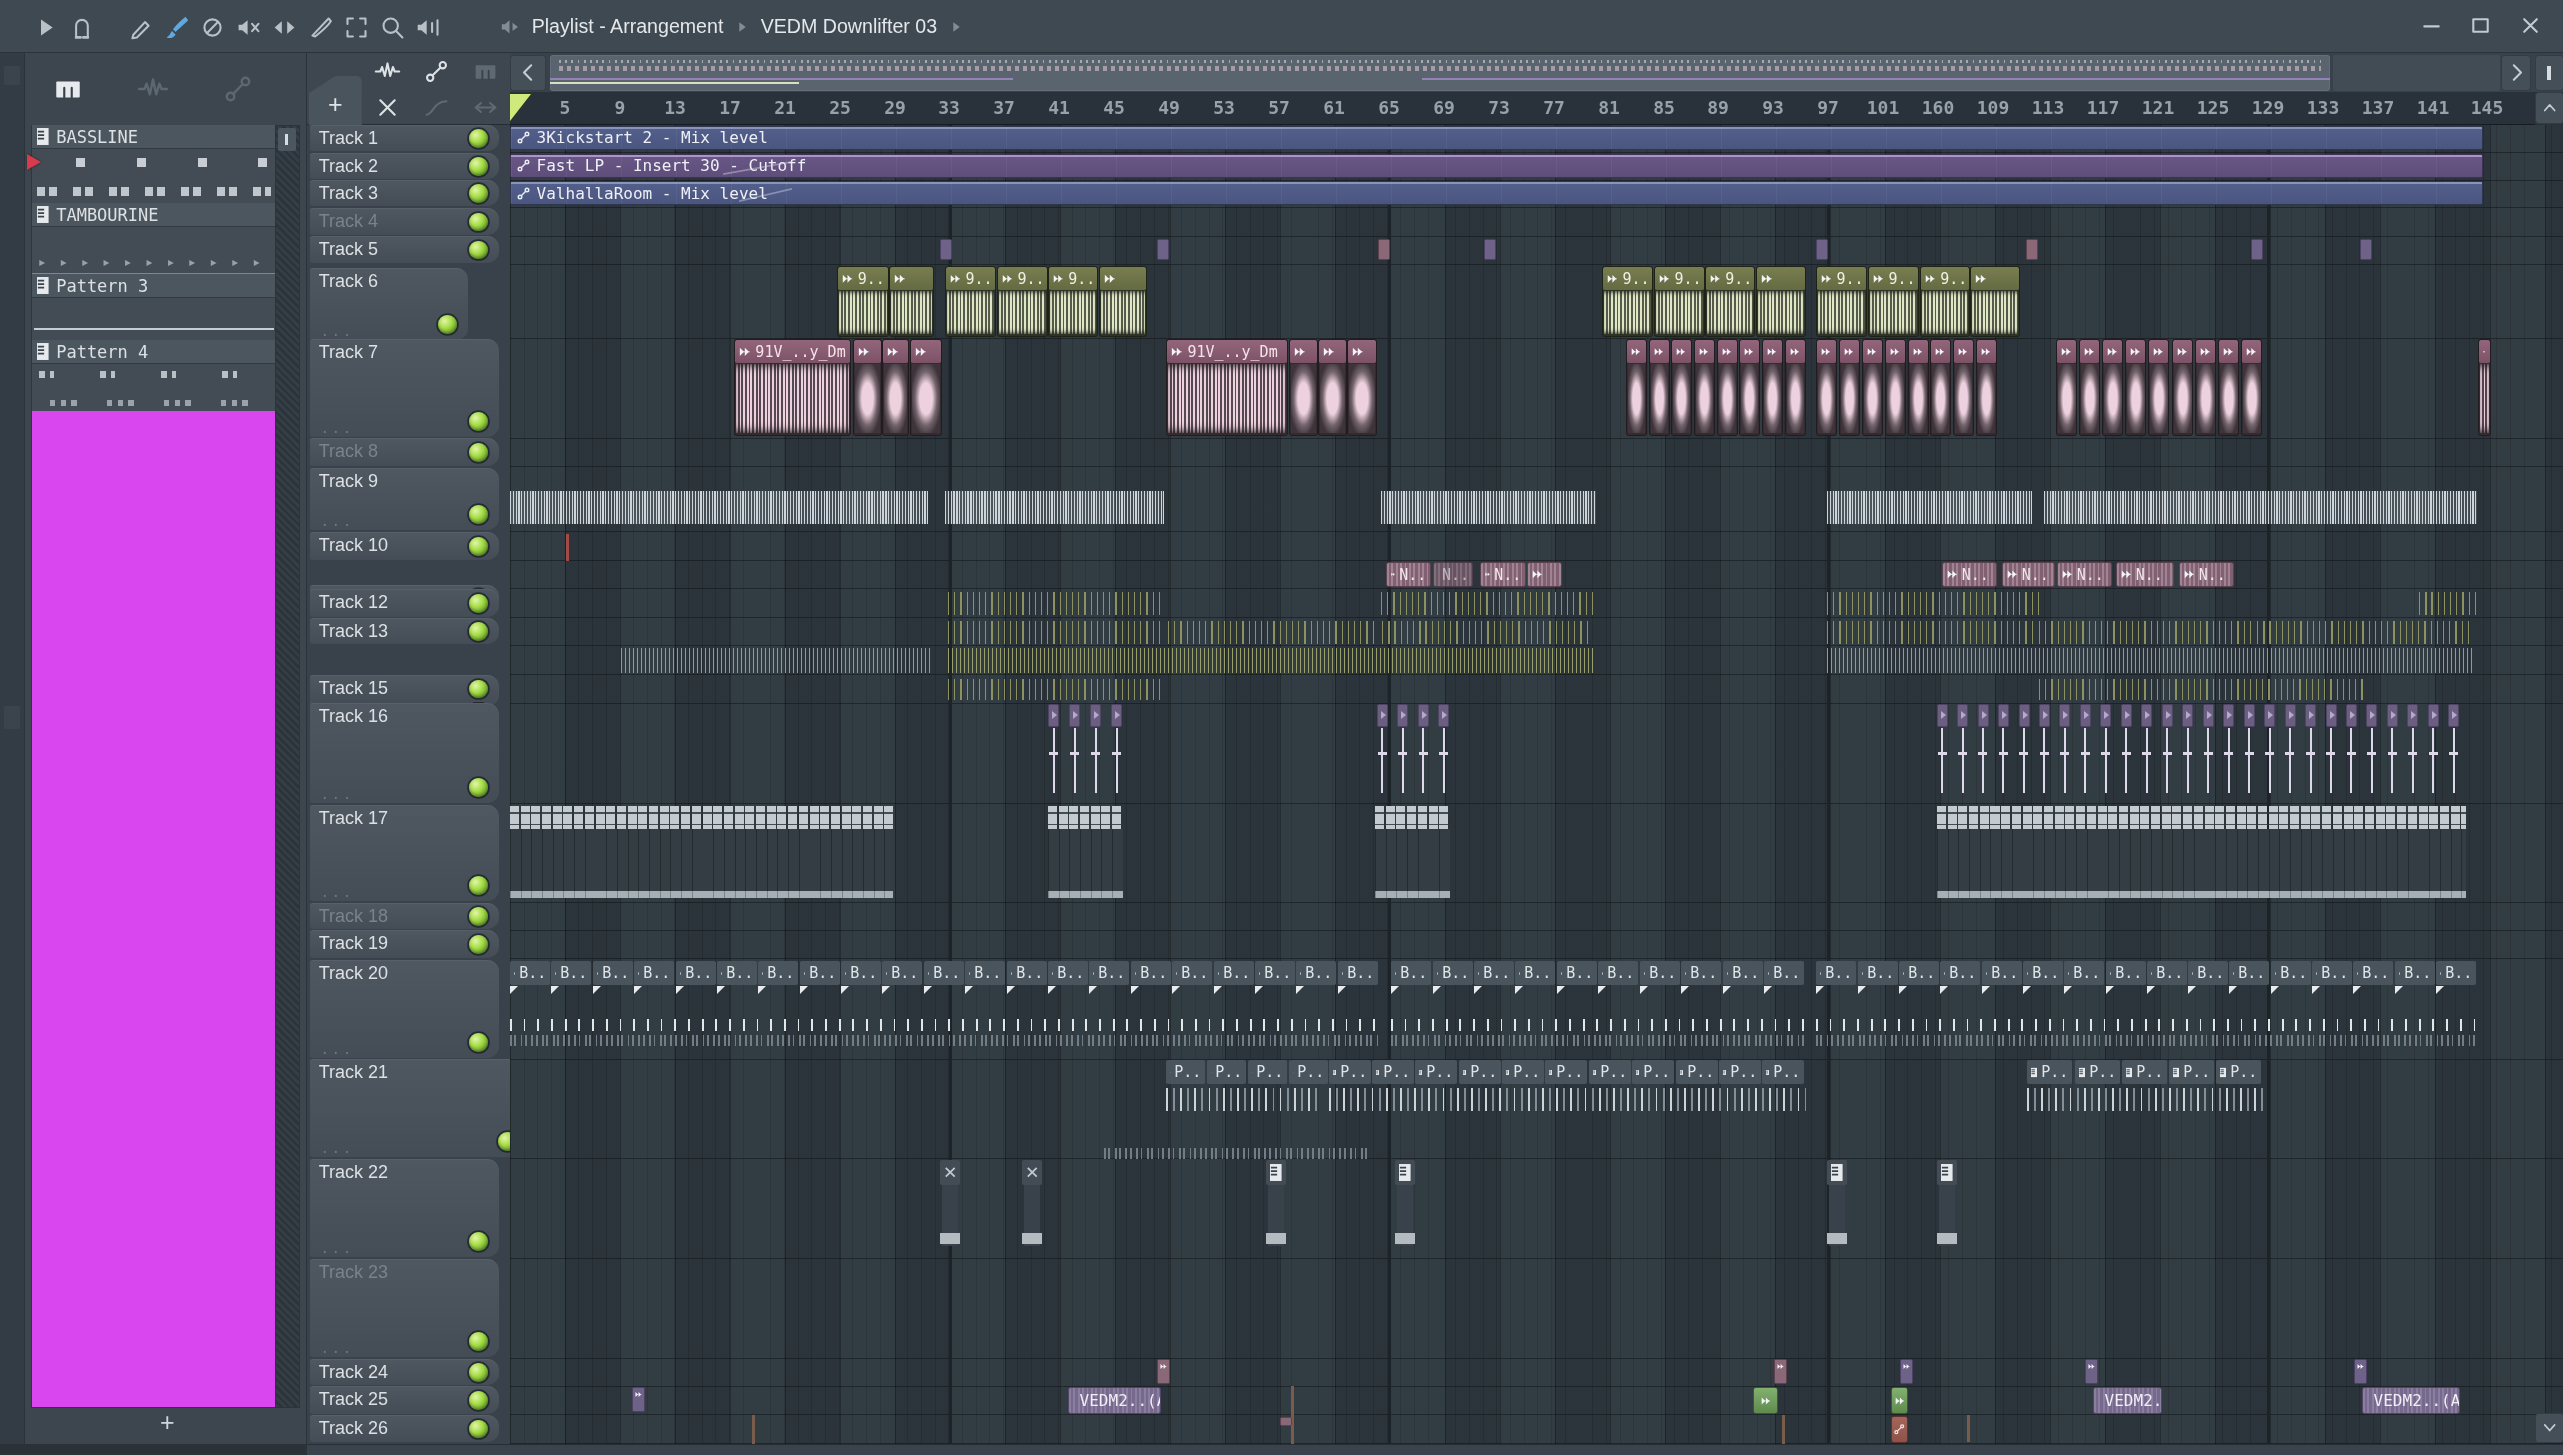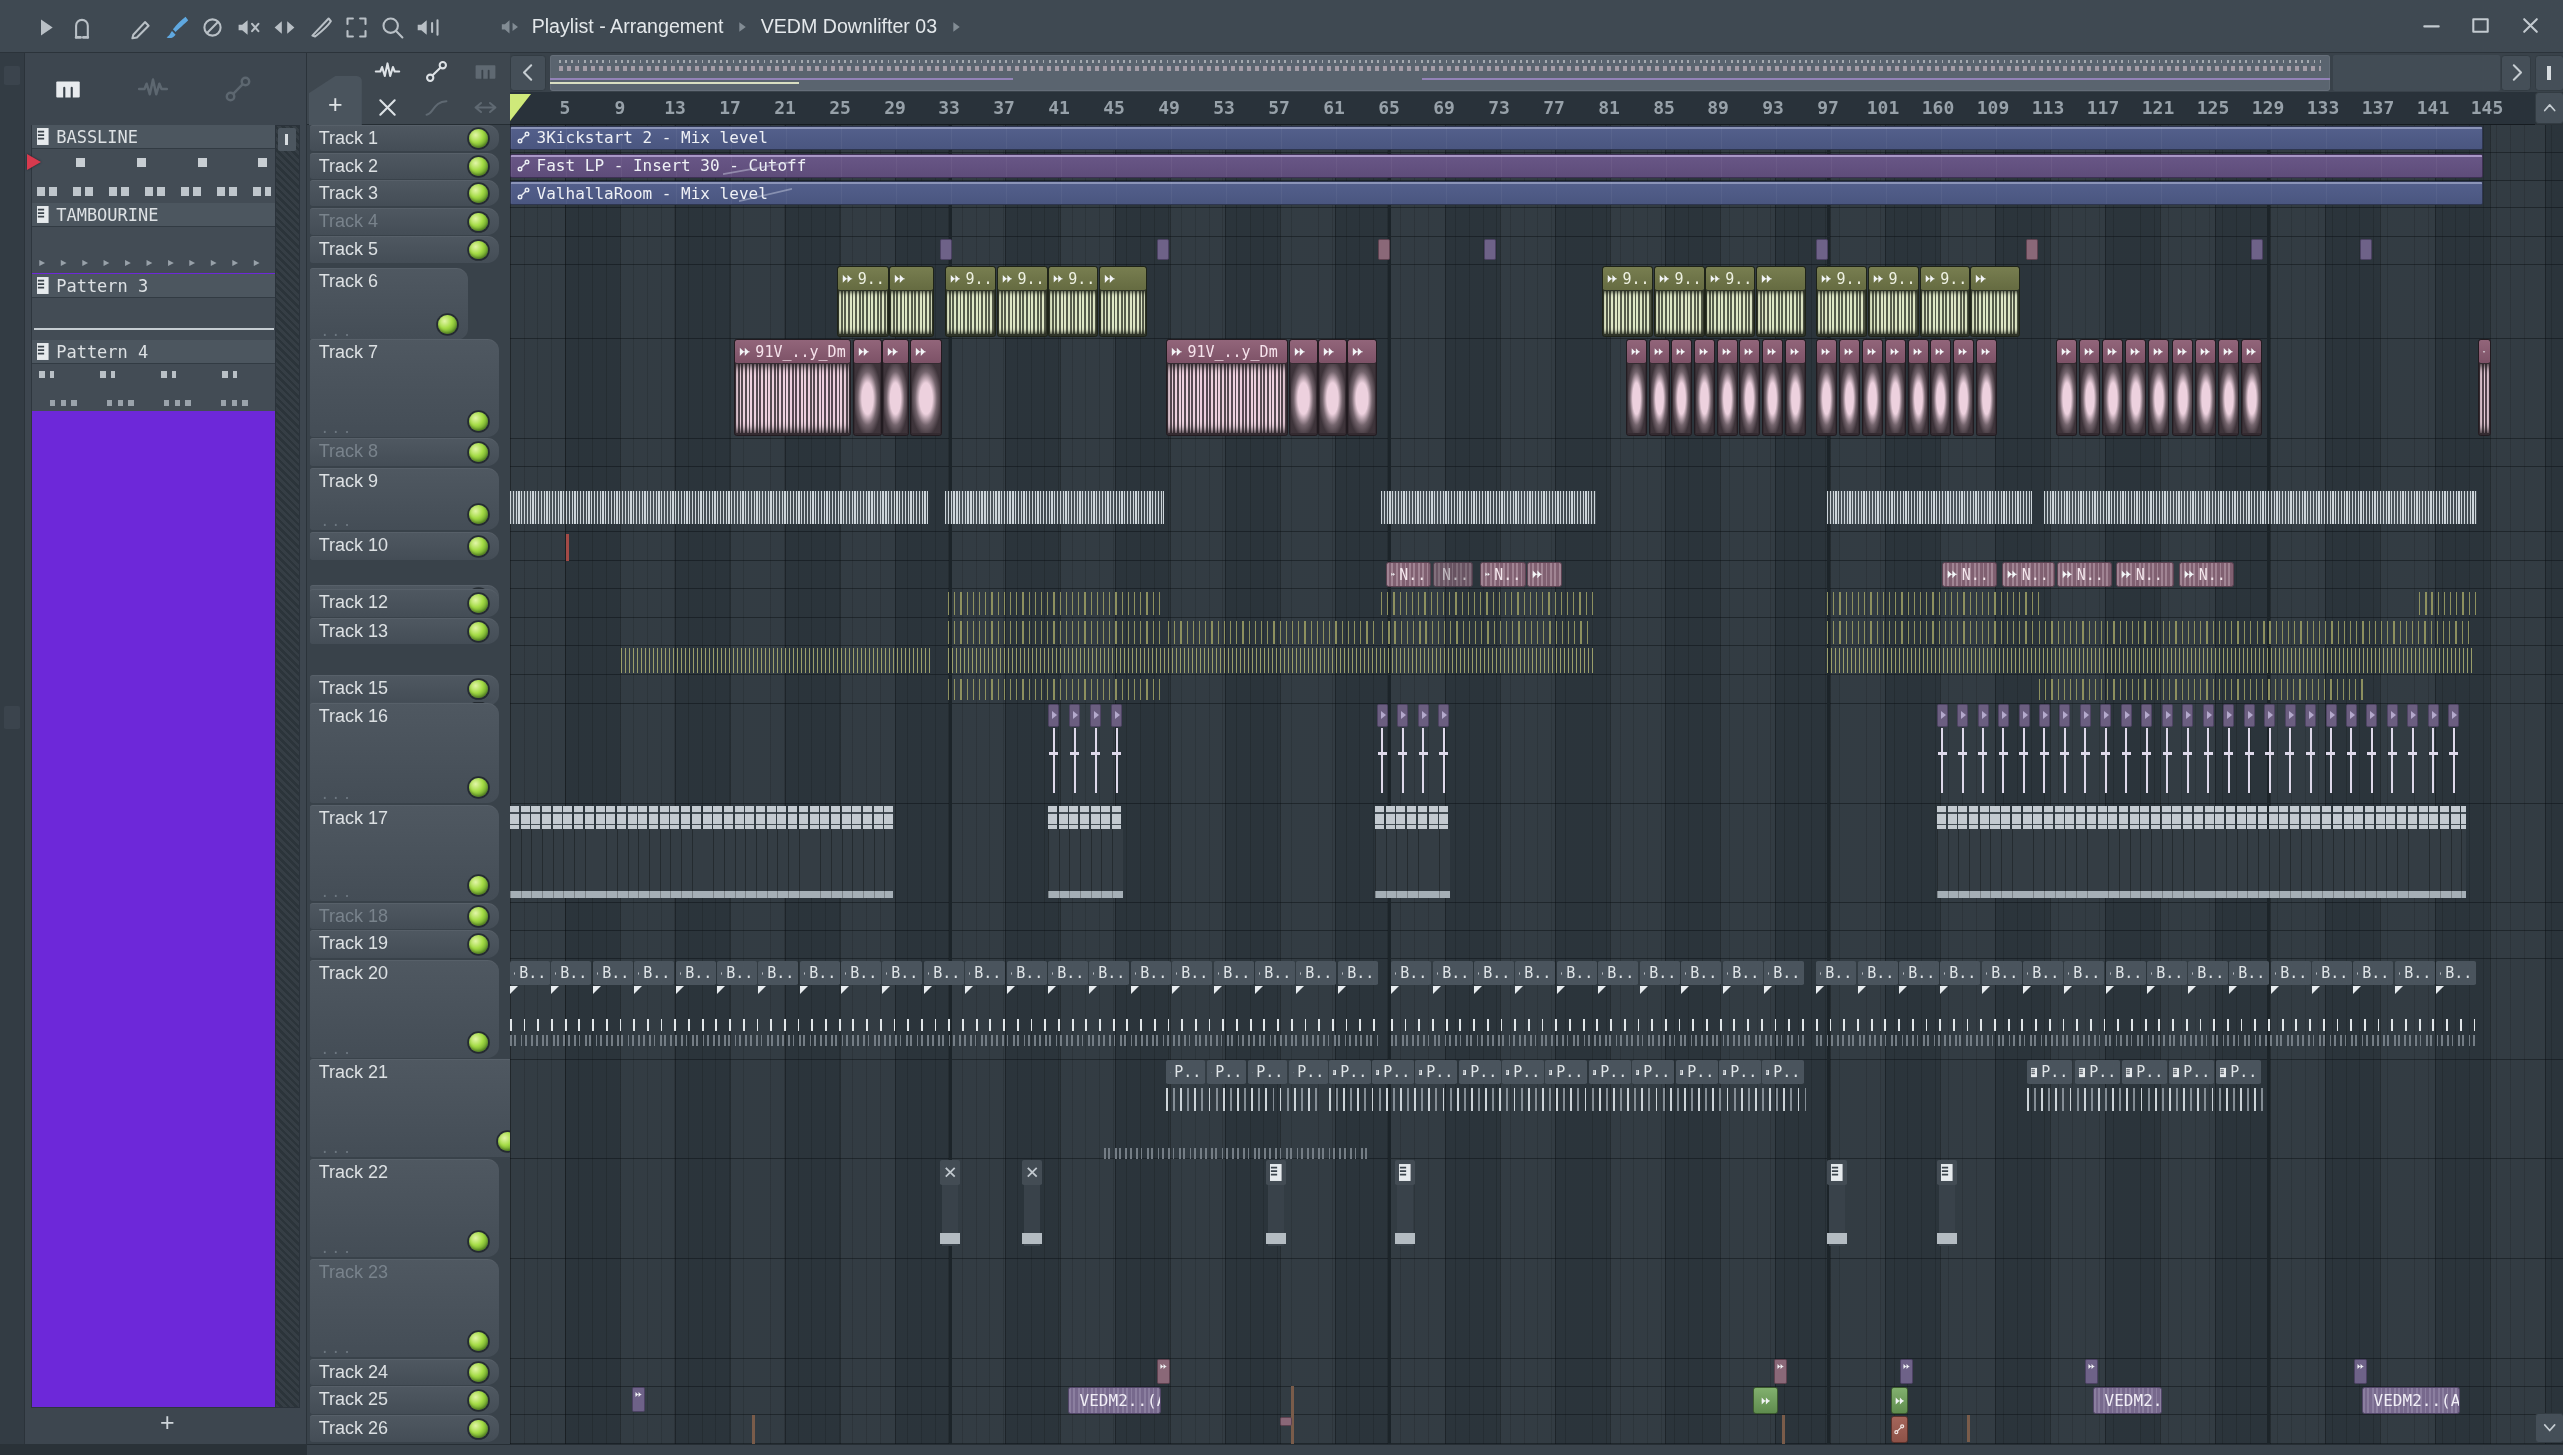--- a/index.html
+++ b/index.html
@@ -17,21 +17,21 @@
   #tb-title .chev{color:#828c94;display:flex;align-items:center;}
   #win-controls{position:absolute;right:14.2px;top:7.1px;display:flex;gap:12.5px;}
   .winbtn{width:37px;height:37px;display:flex;align-items:center;justify-content:center;color:#c3cad0;}
   
   #leftrail{position:absolute;left:0;top:53px;width:25px;height:1391px;background:#333c44;border-right:0.9px solid #2b333a;box-sizing:border-box;}
   .rail-mark{position:absolute;left:3.6px;width:16px;background:#3b444d;border-radius:1.8px;}
   #picker{position:absolute;left:25px;top:53px;width:282px;height:1391px;background:#3d464f;box-sizing:border-box;border-right:0.9px solid #2b333a;}
   #picker-tabs{position:absolute;left:0;top:0;width:100%;height:71px;display:flex;align-items:center;}
   .ptab{width:85px;height:62px;display:flex;align-items:center;justify-content:center;color:#5d6770;}
   .ptab.active{color:#e8ebee;}
-  #pattern-list{position:absolute;left:6.2px;top:72px;width:246px;bottom:36px;background:#6d28d9;border:0.9px solid #2e363e;text-align:center;}
+  #pattern-list{position:absolute;left:6.2px;top:72px;width:246px;bottom:36px;background:#d946ef;border:0.9px solid #2e363e;text-align:center;}
   .pitem{position:absolute;left:0;width:244px;}
   .pitem .phead{position:absolute;left:0;top:0;right:0;height:24px;background:#4c565f;display:flex;align-items:center;gap:7.1px;padding:0 5.3px;box-sizing:border-box;border-bottom:0.9px solid #323b43;}
   .pitem .pname{font:17px "DejaVu Sans Mono",monospace;color:#dde1e4;white-space:nowrap;}
   .pprev{position:absolute;left:0;right:0;top:24px;bottom:0;background:#434c55;}
   .bl-arrow{position:absolute;left:-5.3px;top:5.3px;width:0;height:0;border-left:14.2px solid #d83a4e;border-top:8px solid transparent;border-bottom:8px solid transparent;filter:drop-shadow(0 0 0.9px #1c2228);}
   .bl-sq{position:absolute;top:9px;width:9px;height:9px;background:#c8ced3;}
   .bl-dense{position:absolute;left:5.3px;right:5.3px;bottom:7.1px;height:9px;
     background:repeating-linear-gradient(90deg,#bfc6cc 0 8px,rgba(0,0,0,0) 8px 12.5px,#bfc6cc 12.5px 20.5px,rgba(0,0,0,0) 20.5px 36px);}
   .tb-tri{position:absolute;left:7.1px;right:3.6px;bottom:3.6px;color:#98a1a9;font-size:11.6px;letter-spacing:6.2px;white-space:nowrap;overflow:hidden;}
   .p3-line{position:absolute;left:1.8px;right:1.8px;bottom:10.7px;height:2.7px;background:#c6cdd2;}

